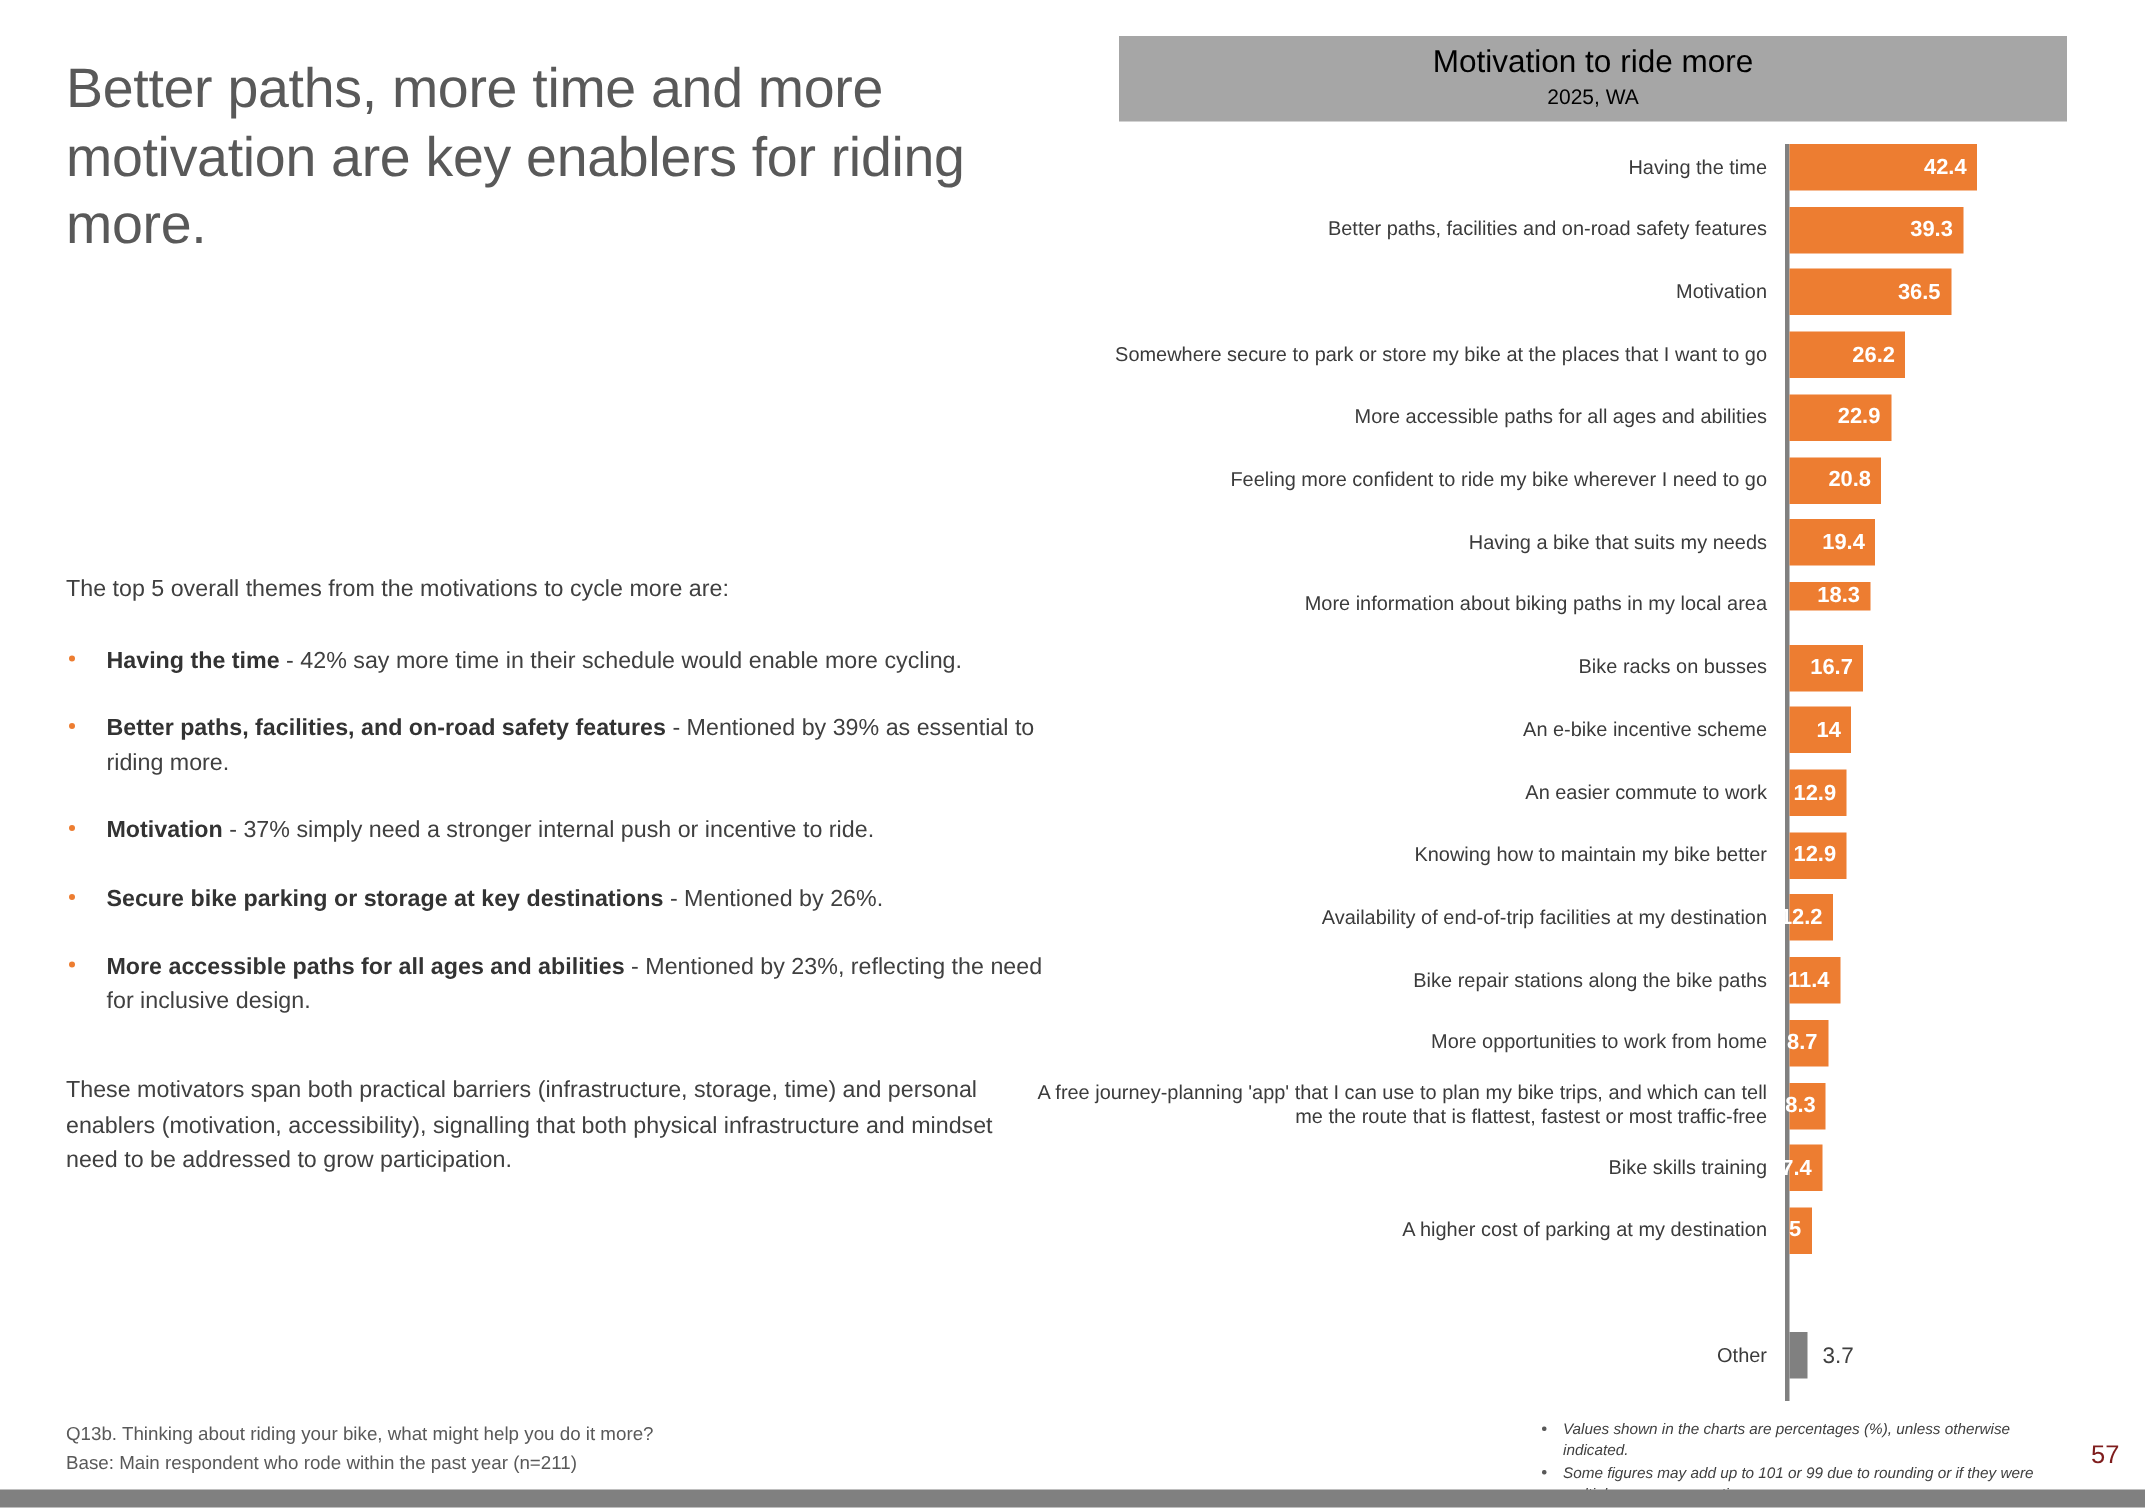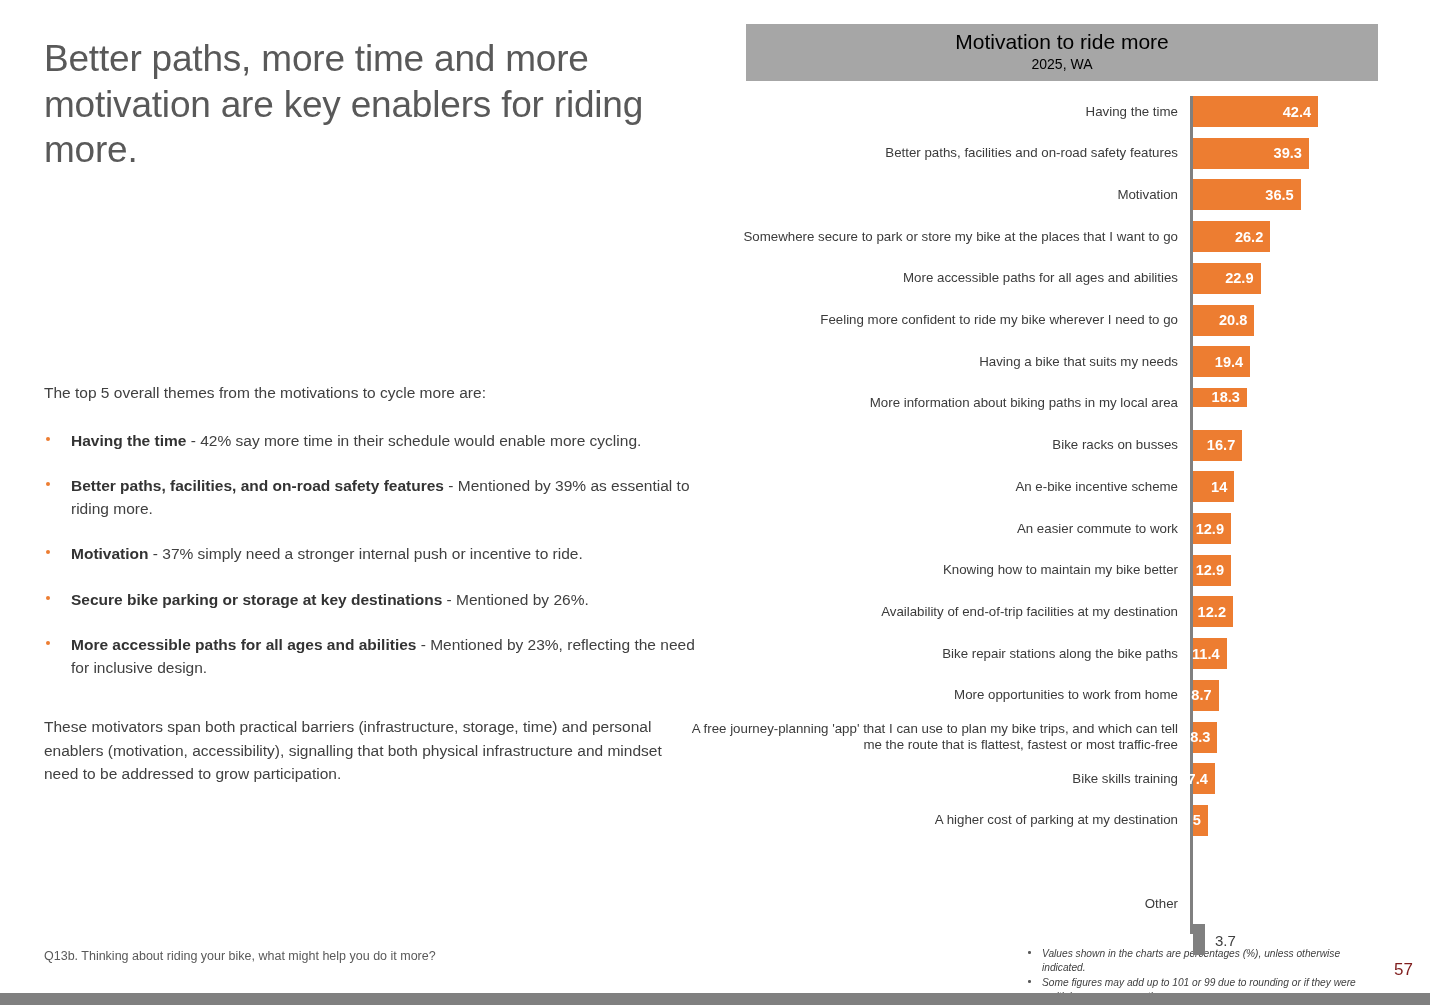--- a/index.html
+++ b/index.html
@@ -183,20 +183,21 @@
       <li><span class="bullet-dot"></span><span class="bullet-lead">Motivation</span><span> - 37% simply need a stronger internal push or incentive to ride.</span></li>
       <li><span class="bullet-dot"></span><span class="bullet-lead">Secure bike parking or storage at key destinations</span><span> - Mentioned by 26%.</span></li>
       <li><span class="bullet-dot"></span><span class="bullet-lead">More accessible paths for all ages and abilities</span><span> - Mentioned by 23%, reflecting the need for inclusive design.</span></li>
     </ul>
 </div>
 
 <p id="closing">These motivators span both practical barriers (infrastructure, storage, time) and personal enablers (motivation, accessibility), signalling that both physical infrastructure and mindset need to be addressed to grow participation.</p>
 
 <div id="source-note">
   <div>Q13b. Thinking about riding your bike, what might help you do it more?</div>
+  <div>Base: Main respondent who rode within the past year (n=211)</div>
 </div>
 
 <div id="chart-notes">
   <ul>
       <li><span class="nb"></span><span>Values shown in the charts are percentages (%), unless otherwise indicated.</span></li>
       <li><span class="nb"></span><span>Some figures may add up to 101 or 99 due to rounding or if they were multiple-response questions.</span></li>
     </ul>
 </div>
 
 <div id="page-number">57</div>
@@ -276,21 +277,21 @@
         </div>
       </div>
       <div class="row" style="top: 458.7px;">
         <div class="cat-label">Knowing how to maintain my bike better</div>
         <div class="bar" style="width: 38.055px; height: 31px;">
           <span class="bar-value">12.9</span>
         </div>
       </div>
       <div class="row" style="top: 500.4px;">
         <div class="cat-label">Availability of end-of-trip facilities at my destination</div>
-        <div class="bar" style="width: 40px; height: 31px;">
+        <div class="bar" style="width: 29px; height: 31px;">
           <span class="bar-value">12.2</span>
         </div>
       </div>
       <div class="row" style="top: 542.1px;">
         <div class="cat-label">Bike repair stations along the bike paths</div>
         <div class="bar" style="width: 33.63px; height: 31px;">
           <span class="bar-value">11.4</span>
         </div>
       </div>
       <div class="row" style="top: 583.8px;">
@@ -312,18 +313,18 @@
         </div>
       </div>
       <div class="row" style="top: 708.9px;">
         <div class="cat-label">A higher cost of parking at my destination</div>
         <div class="bar" style="width: 14.75px; height: 31px;">
           <span class="bar-value">5</span>
         </div>
       </div>
       <div class="row" style="top: 792.3px;">
         <div class="cat-label">Other</div>
-        <div class="bar grey" style="width: 12px; height: 31px; margin-top: 36px;">
+        <div class="bar grey" style="width: 12px; height: 31px;">
           <span class="bar-value">3.7</span>
         </div>
       </div>
     </div>
 </div>
 
 </body></html>

